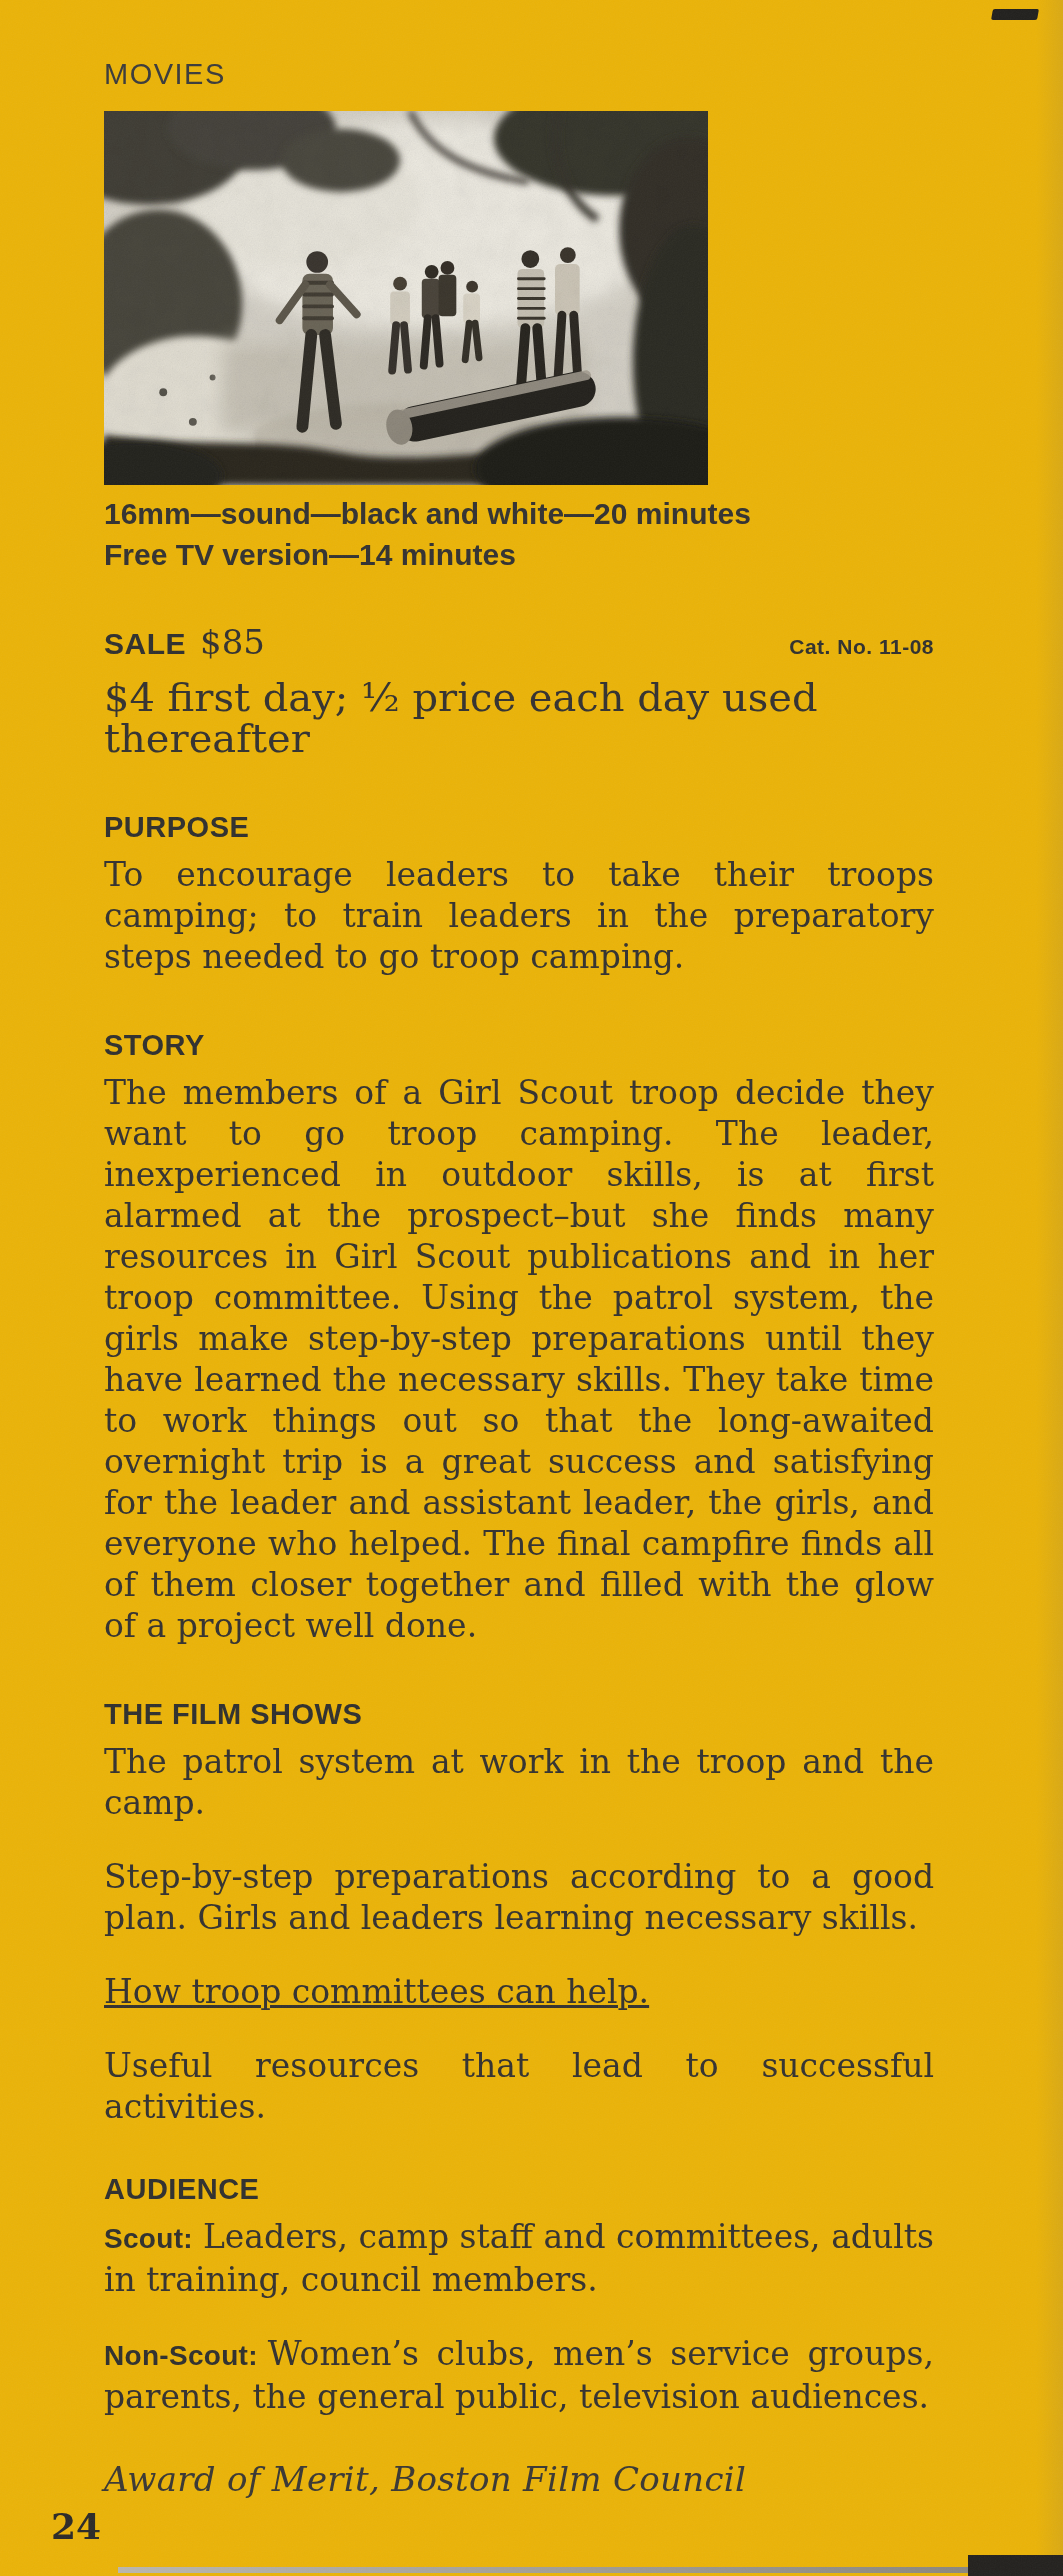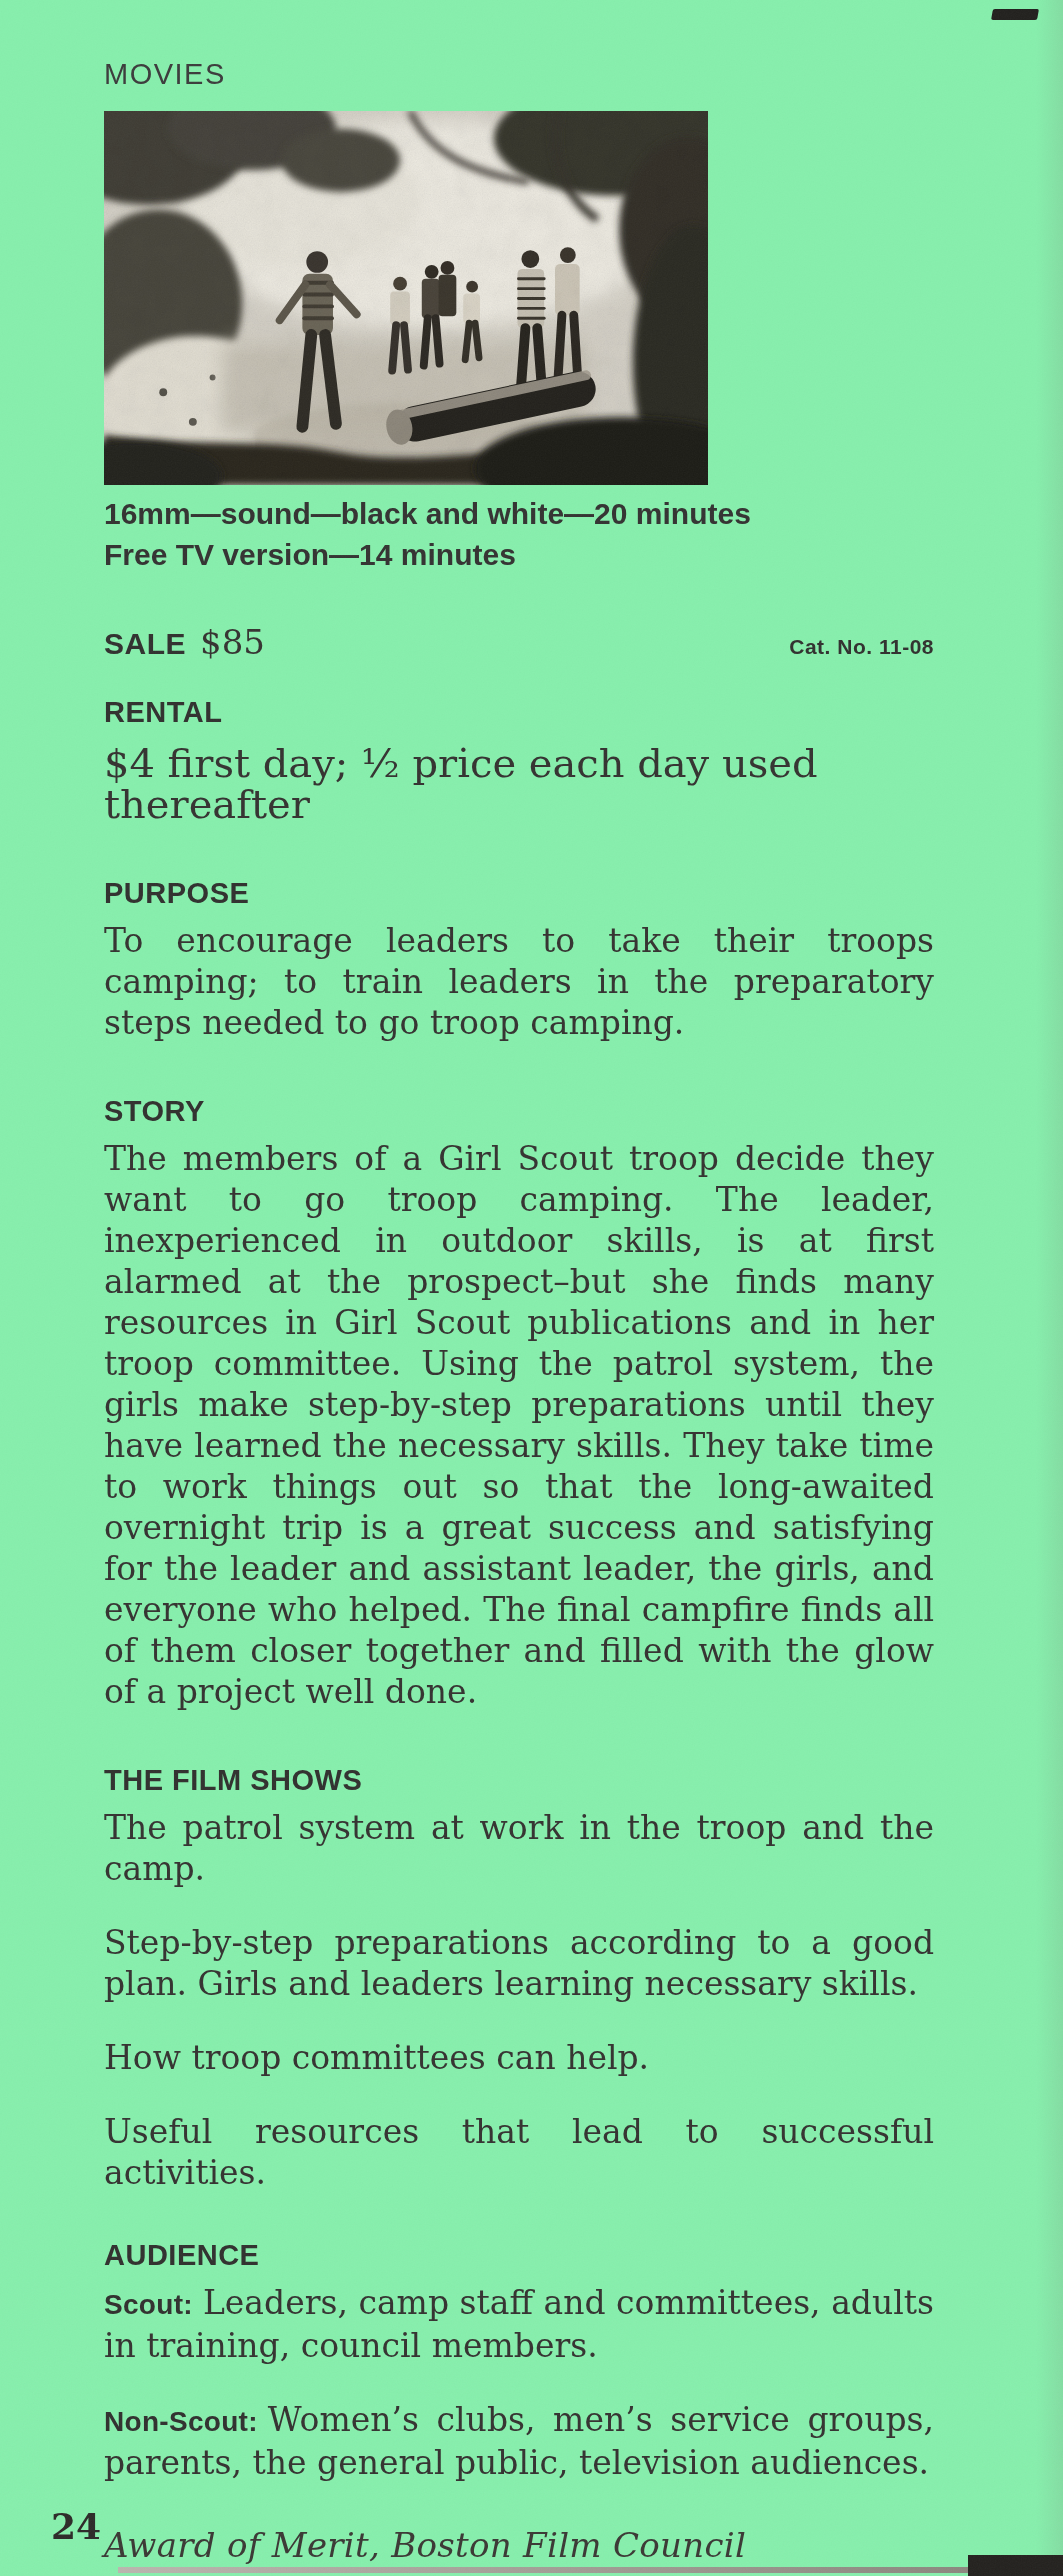--- a/index.html
+++ b/index.html
@@ -1,21 +1,21 @@
 <!DOCTYPE html>
 <html><head>
 <meta charset="utf-8">
 <style>
   html, body { margin: 0; padding: 0; background: #e9e7e2; }
   .page {
     position: relative;
     width: 1064px;
     height: 2576px;
     margin: 0 auto;
-    background: #86efac;
+    background: #eab308;
     overflow: hidden;
     font-family: "DejaVu Serif", "Liberation Serif", serif;
     color: #343230;
   }
   .content {
     position: relative;
     padding: 57px 0 0 104px;
     width: 830px;
   }
   .kicker {
@@ -82,21 +82,21 @@
     font-size: 40px;
     line-height: 41px;
   }
   .para {
     margin-top: 10px;
     font-size: 33px;
     line-height: 41px;
     text-align: justify;
   }
   .para.gap { margin-top: 18px; }
-  .para.gap2 { margin-top: 28px; }
+  .para.gap2 { margin-top: 28px; text-decoration: underline; }
   .inline-label {
     font-family: "Liberation Sans", "DejaVu Sans", sans-serif;
     font-weight: 700;
     font-size: 28px;
     letter-spacing: 0.3px;
     color: #30302e;
     margin-right: 10px;
   }
   .award {
     margin-top: 41px;
@@ -254,21 +254,20 @@
       <div>Free TV version—14 minutes</div>
     </div>
 
     <div class="salerow">
       <div>
         <span class="h sale-label">SALE</span><span class="sale-price">$85</span>
       </div>
       <div class="h">Cat. No. 11-08</div>
     </div>
 
-    <div class="sect-head rental">RENTAL</div>
     <div class="body-line">$4 first day; ½ price each day used thereafter</div>
 
     <div class="sect-head">PURPOSE</div>
     <p class="para">To encourage leaders to take their troops camping; to train leaders in the preparatory steps needed to go troop camping.</p>
 
     <div class="sect-head">STORY</div>
     <p class="para">The members of a Girl Scout troop decide they want to go troop camping. The leader, inexperienced in outdoor skills, is at first alarmed at the prospect–but she finds many resources in Girl Scout publications and in her troop committee. Using the patrol system, the girls make step-by-step preparations until they have learned the necessary skills. They take time to work things out so that the long-awaited overnight trip is a great success and satisfying for the leader and assistant leader, the girls, and everyone who helped. The final campfire finds all of them closer together and filled with the glow of a project well done.</p>
 
     <div class="sect-head">THE FILM SHOWS</div>
     <p class="para">The patrol system at work in the troop and the camp.</p>

